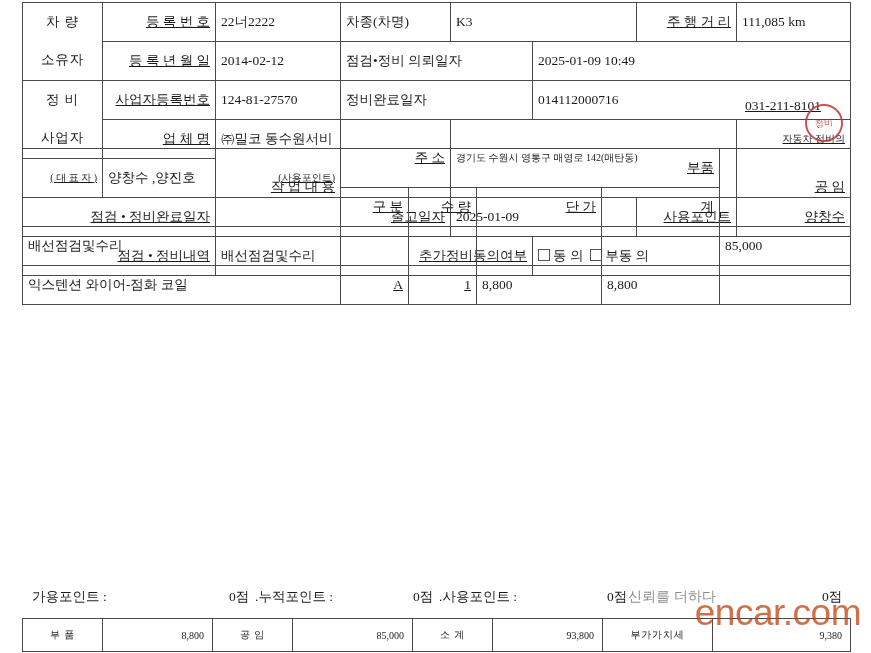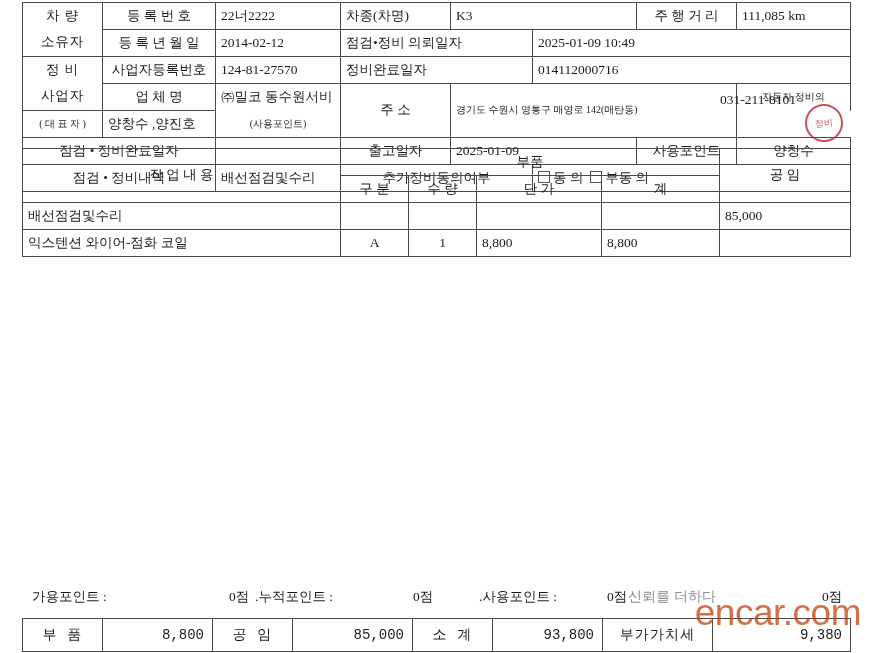--- a/index.html
+++ b/index.html
@@ -25,28 +25,28 @@
     border-collapse: collapse;
     table-layout: fixed;
     position: absolute;
     left: 22px;
     top: 2px;
     width: 828px;
     font-size: 13.5px;
   }
   table.doc td {
     border: 1px solid #4a4a4a;
-    padding: 2px 5px;
+    padding: 8px 5px;
     vertical-align: middle;
     line-height: 1.25;
     height: 22px;
     white-space: nowrap;
     overflow: hidden;
   }
-  .c { text-align: center; }
+  .c { text-align: right; text-decoration: underline; }
   .l { text-align: left; }
   .r { text-align: left; }
   .lbl { text-align: center; letter-spacing: 0.06em; }
   .no-b-top { border-top: none !important; }
   .no-b-bot { border-bottom: none !important; }
   .nowrapsm { font-size: 10px; }
 
   
   .stamp {
     position: absolute;
@@ -83,22 +83,21 @@
     white-space: nowrap;
   }
 
   table.totals {
     border-collapse: collapse;
     table-layout: fixed;
     position: absolute;
     left: 22px;
     top: 618px;
     width: 828px;
-    font-size: 14px;
-    font-family: Liberation Mono, monospace;
+    font-size: 10px;
   }
   table.totals td {
     border: 1px solid #4a4a4a;
     height: 28px;
     padding: 2px 8px;
     white-space: nowrap;
   }
   table.totals td.lab { text-align: center; letter-spacing: 0.08em; }
   table.totals td.val { text-align: right; }
 
@@ -259,21 +258,21 @@
       <td class="r"></td>
     </tr>
   </tbody>
     </table>
 
   <div class="points-row">
     <span class="cellgrp" style="left:10px;">가용포인트 :</span>
     <span class="cellgrp" style="left:207px;">0점</span>
     <span class="cellgrp" style="left:233px;">.누적포인트 :</span>
     <span class="cellgrp" style="left:391px;">0점</span>
-    <span class="cellgrp" style="left:417px;margin-left:40px;">.사용포인트 :</span>
+    <span class="cellgrp" style="left:417px;">.사용포인트 :</span>
     <span class="cellgrp" style="left:585px;">0점</span>
     <span class="cellgrp" style="left:800px;">0점</span>
   </div>
 
   <div class="tagline">신뢰를 더하다</div>
 
   <table class="totals">
     <colgroup>
       <col style="width:80px">
       <col style="width:110px">

